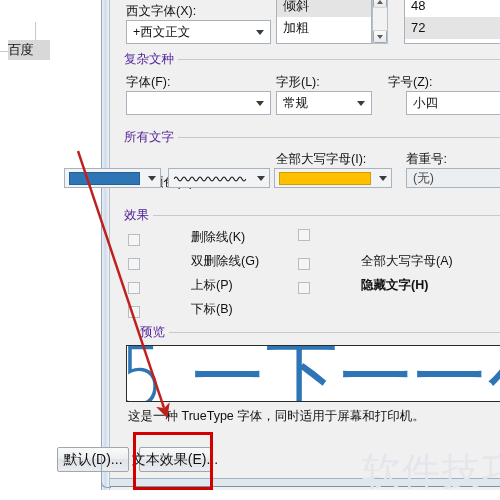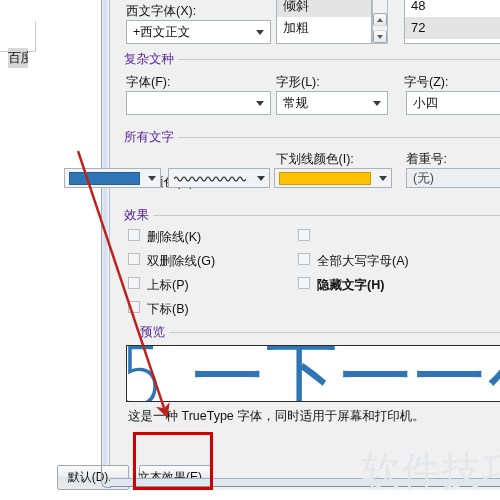--- a/index.html
+++ b/index.html
@@ -24,22 +24,22 @@
   }
   .bg-hline {
     position: absolute; left: 0; top: 51px;
     width: 36px; height: 1px; background: #c8c8c8;
   }
   .bg-vline {
     position: absolute; left: 35px; top: 22px;
     width: 1px; height: 30px; background: #c8c8c8;
   }
   .baidu-chip {
-    position: absolute; left: 8px; top: 48px;
-    width: 20px; height: 20px;
+    position: absolute; left: 8px; top: 40px;
+    width: 42px; height: 20px;
     background: #d8d8d8;
     color: #111;
     font-size: 13px; line-height: 20px;
     letter-spacing: -0.5px;
     white-space: nowrap;
     overflow: hidden;
   }
 
   
   .dlg-frame-outer {
@@ -161,21 +161,21 @@
     z-index: 3;
   }
   .group-rule {
     position: absolute;
     height: 1px;
     background: #c6c9cc;
     z-index: 1;
   }
 
   
-  .cb-wrap { position: absolute; display: flex; align-items: flex-start; }
+  .cb-wrap { position: absolute; display: flex; align-items: flex-end; gap: 44px; }
   .cb-box {
     width: 12px; height: 12px;
     border: 1px solid #b8bdc2;
     background: #f4f5f6;
     box-sizing: border-box;
     margin-right: 7px;
     flex: 0 0 auto;
   }
   .cb-label { font-size: 12.5px; color: #111; white-space: nowrap; }
 
@@ -242,25 +242,24 @@
     white-space: nowrap;
   }
 
   
   .btn {
     position: absolute;
     background: linear-gradient(to bottom,#fafafa 0%,#eceef0 48%,#e1e4e7 50%,#e9ebee 100%);
     border: 1px solid #9fa8b1;
     border-radius: 2px;
     box-sizing: border-box;
-    font-size: 12px;
+    font-size: 14px;
     color: #111;
     display: flex; align-items: center; justify-content: center;
     white-space: nowrap;
-    margin-top: 18px;
   }
   .btn-strip {
     position: absolute;
     background: #f0f0f0;
   }
   .dlg-bottom-edge {
     position: absolute;
     background: #dfe7ef;
     border-top: 1px solid #9fb2c4;
     border-bottom: 1px solid #7f93a6;
@@ -338,26 +337,26 @@
 
   <div class="group-title" style="left:124px; top:52px;">复杂文种</div>
   <div class="group-rule" style="left:166px; top:59px; width:345px;"></div>
 
   <div class="lbl" style="left:126px; top:75px;">字体(F):</div>
   <div class="combo" style="left:126px; top:91px; width:145px; height:24px;">
     <span class="arrow"></span>
   </div>
 
   <div class="lbl" style="left:276px; top:75px;">字形(L):</div>
-  <div class="combo" style="left:276px; top:91px; width:112px; height:24px;">
+  <div class="combo" style="left:276px; top:91px; width:96px; height:24px;">
     <span>常规</span>
     <span class="arrow"></span>
   </div>
 
-  <div class="lbl" style="left:404px; top:75px;">字号(Z):</div>
+  <div class="lbl" style="left:388px; top:75px;">字号(Z):</div>
   <div class="combo" style="left:406px; top:91px; width:103px; height:24px;">
     <span>小四</span>
   </div>
 
   <div class="group-title" style="left:124px; top:130px;">所有文字</div>
   <div class="group-rule" style="left:166px; top:137px; width:345px;"></div>
 
   <div class="lbl" style="left:126px; top:152px;margin-top:23px;">字体颜色(C):</div>
   <div class="swatch-combo" style="left:64px; top:168px; width:97px; height:20px;">
     <div class="swatch" id="sw-fontcolor" style="width: 71px; background: rgb(46, 117, 182);"></div>
@@ -368,21 +367,21 @@
 
   <div class="wave-combo" style="left:168px; top:168px; width:102px; height:20px;">
     <svg class="wave-svg" width="72" height="10" viewBox="0 0 72 10">
       <path d="M0 6 Q2 2 4 6 T8 6 T12 6 T16 6 T20 6 T24 6 T28 6 T32 6 T36 6 T40 6 T44 6 T48 6 T52 6 T56 6 T60 6 T64 6 T68 6 T72 6" fill="none" stroke="#1a1a1a" stroke-width="1.1"></path>
     </svg>
     <div class="swatch-arrowbox">
       <span class="swatch-arrow"></span>
     </div>
   </div>
 
-  <div class="lbl" style="left:276px; top:152px;">下划线颜色(I):</div>
+  <div class="lbl" style="left:276px; top:152px;">全部大写字母(I):</div>
   <div class="swatch-combo" style="left:274px; top:168px; width:118px; height:20px;">
     <div class="swatch" id="sw-ulcolor" style="width: 92px; background: rgb(255, 192, 0);"></div>
     <div class="swatch-arrowbox">
       <span class="swatch-arrow"></span>
     </div>
   </div>
 
   <div class="lbl" style="left:406px; top:152px;">着重号:</div>
   <div class="textfield disabled" style="left:406px; top:168px; width:103px; height:20px; line-height:18px;">(无)</div>
 

